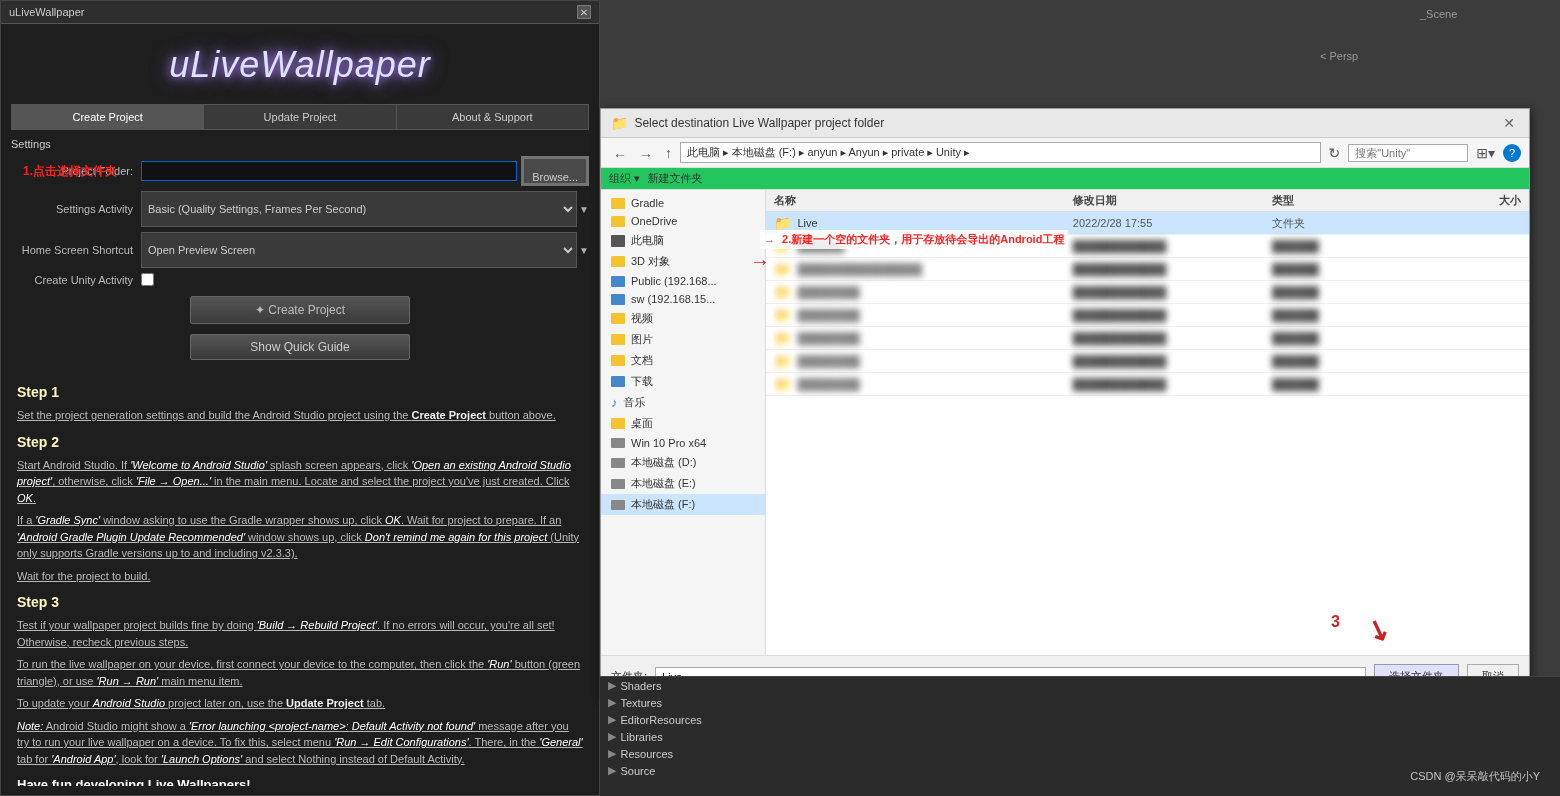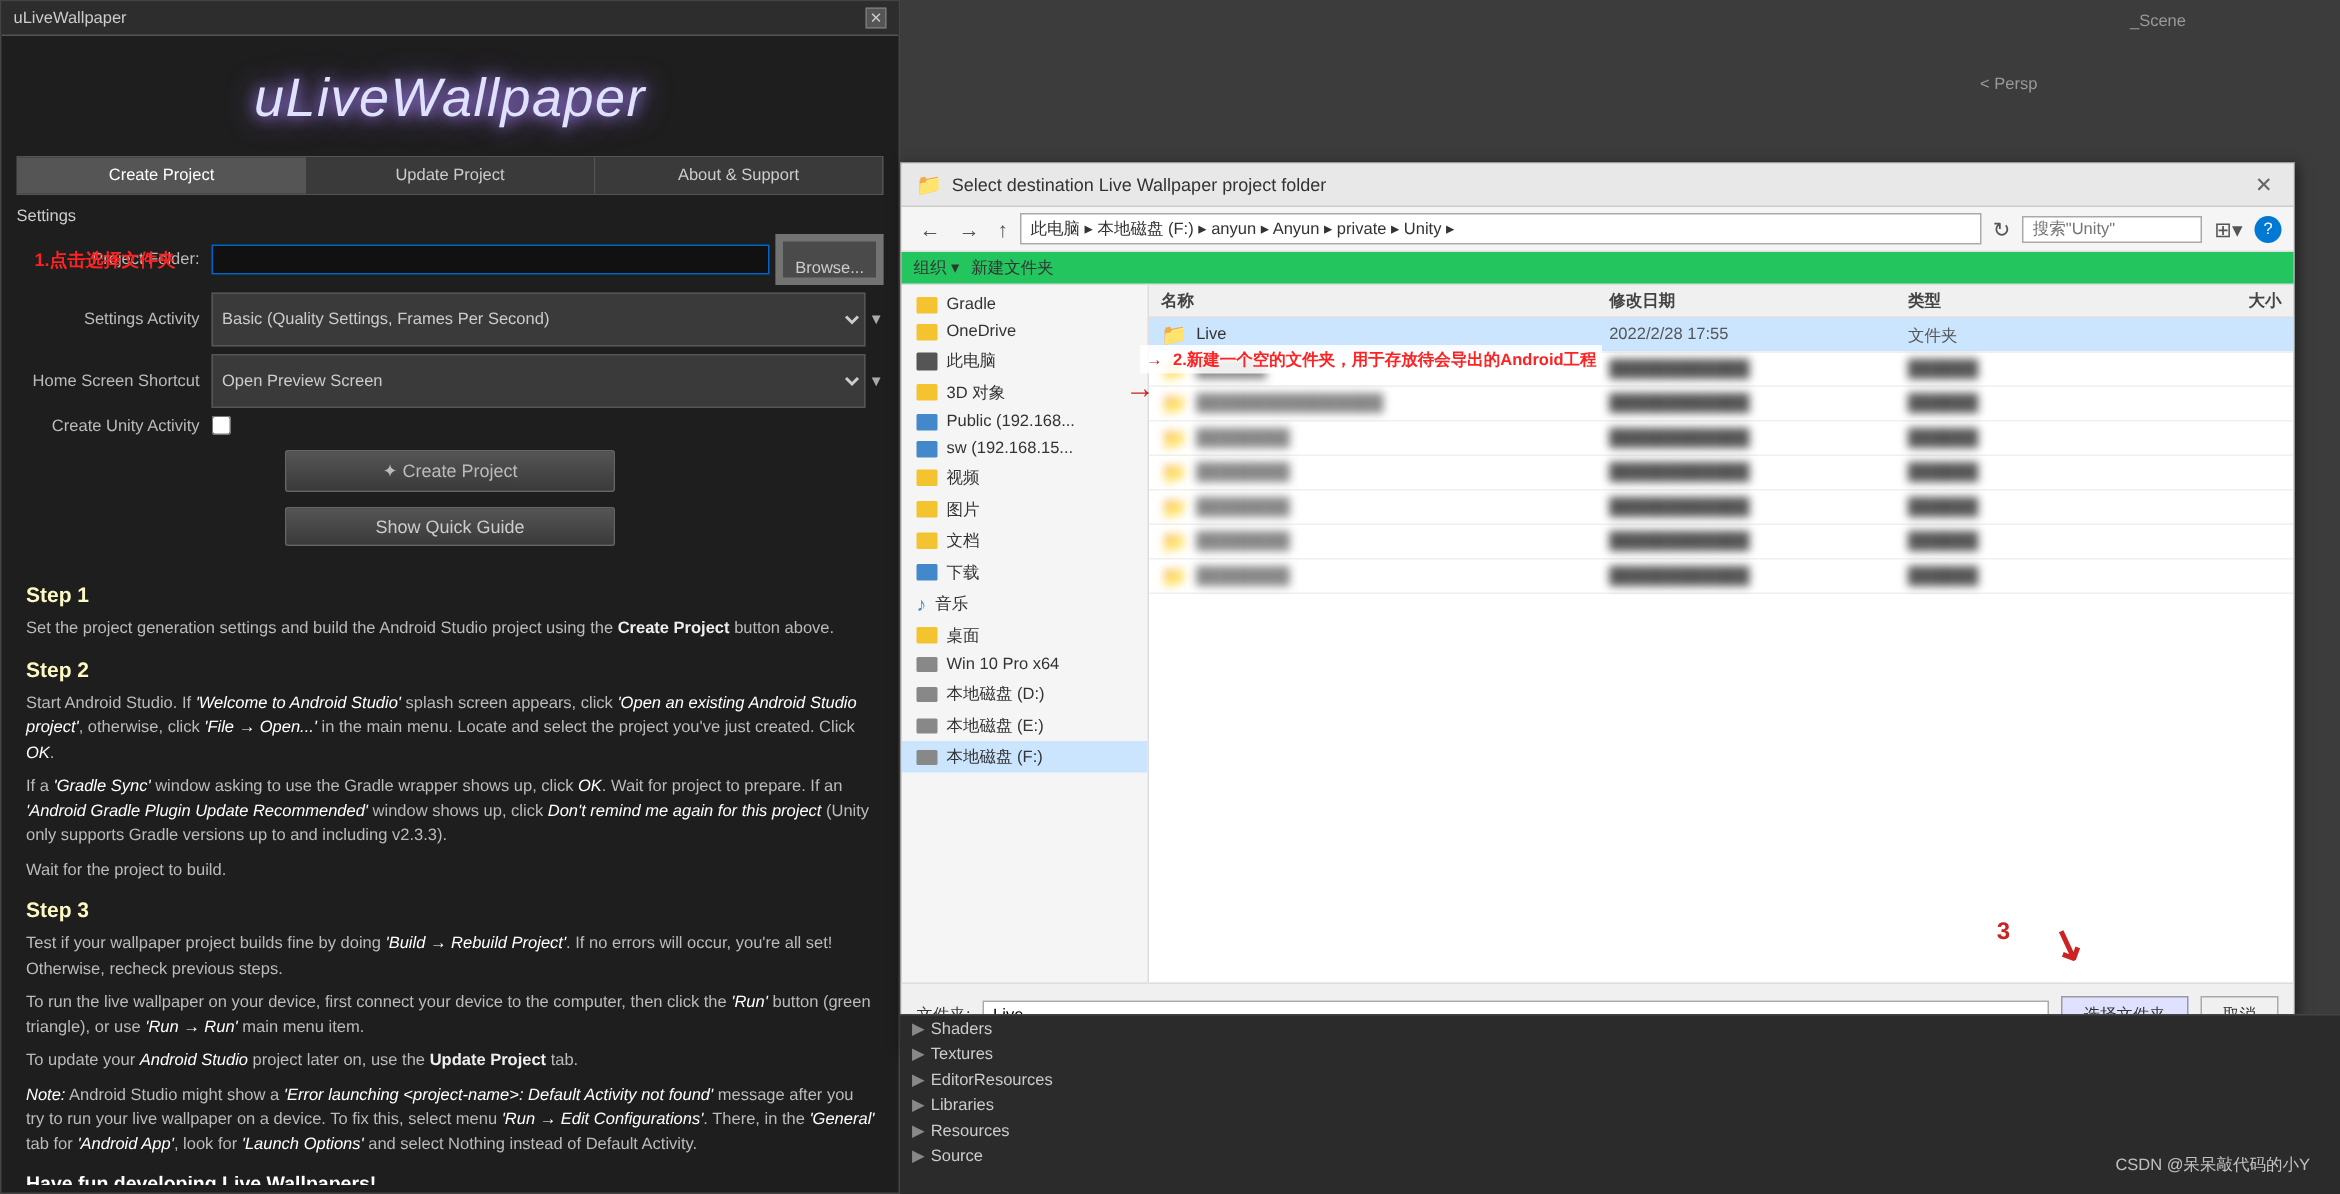--- a/index.html
+++ b/index.html
@@ -108,21 +108,21 @@
       background: #111;
       border: 1px solid #0066cc;
       color: #fff;
       padding: 2px 4px;
       font-size: 11px;
       height: 20px;
     }
 
     .browse-btn {
       background: #4a4a4a;
-      border: 5px solid #737373;
+      border: 3px solid #737373;
       color: #ccc;
       padding: 12px 8px;
       font-size: 11px;
       cursor: pointer;
       margin-left: 4px;
       height: 16px;
     }
 
     .setting-select {
       flex: 1;
@@ -184,20 +184,21 @@
       font-size: 14px;
       font-weight: bold;
       color: #fef9c3;
       margin-bottom: 4px;
       margin-top: 8px;
     }
 
     #guide-content p {
       margin-bottom: 6px;
       color: #bbb;
+      text-decoration: underline;
     }
 
     #guide-content .highlight {
       color: #fff;
       font-style: italic;
     }
 
     #guide-content .bold-highlight {
       font-weight: bold;
       color: #eee;

